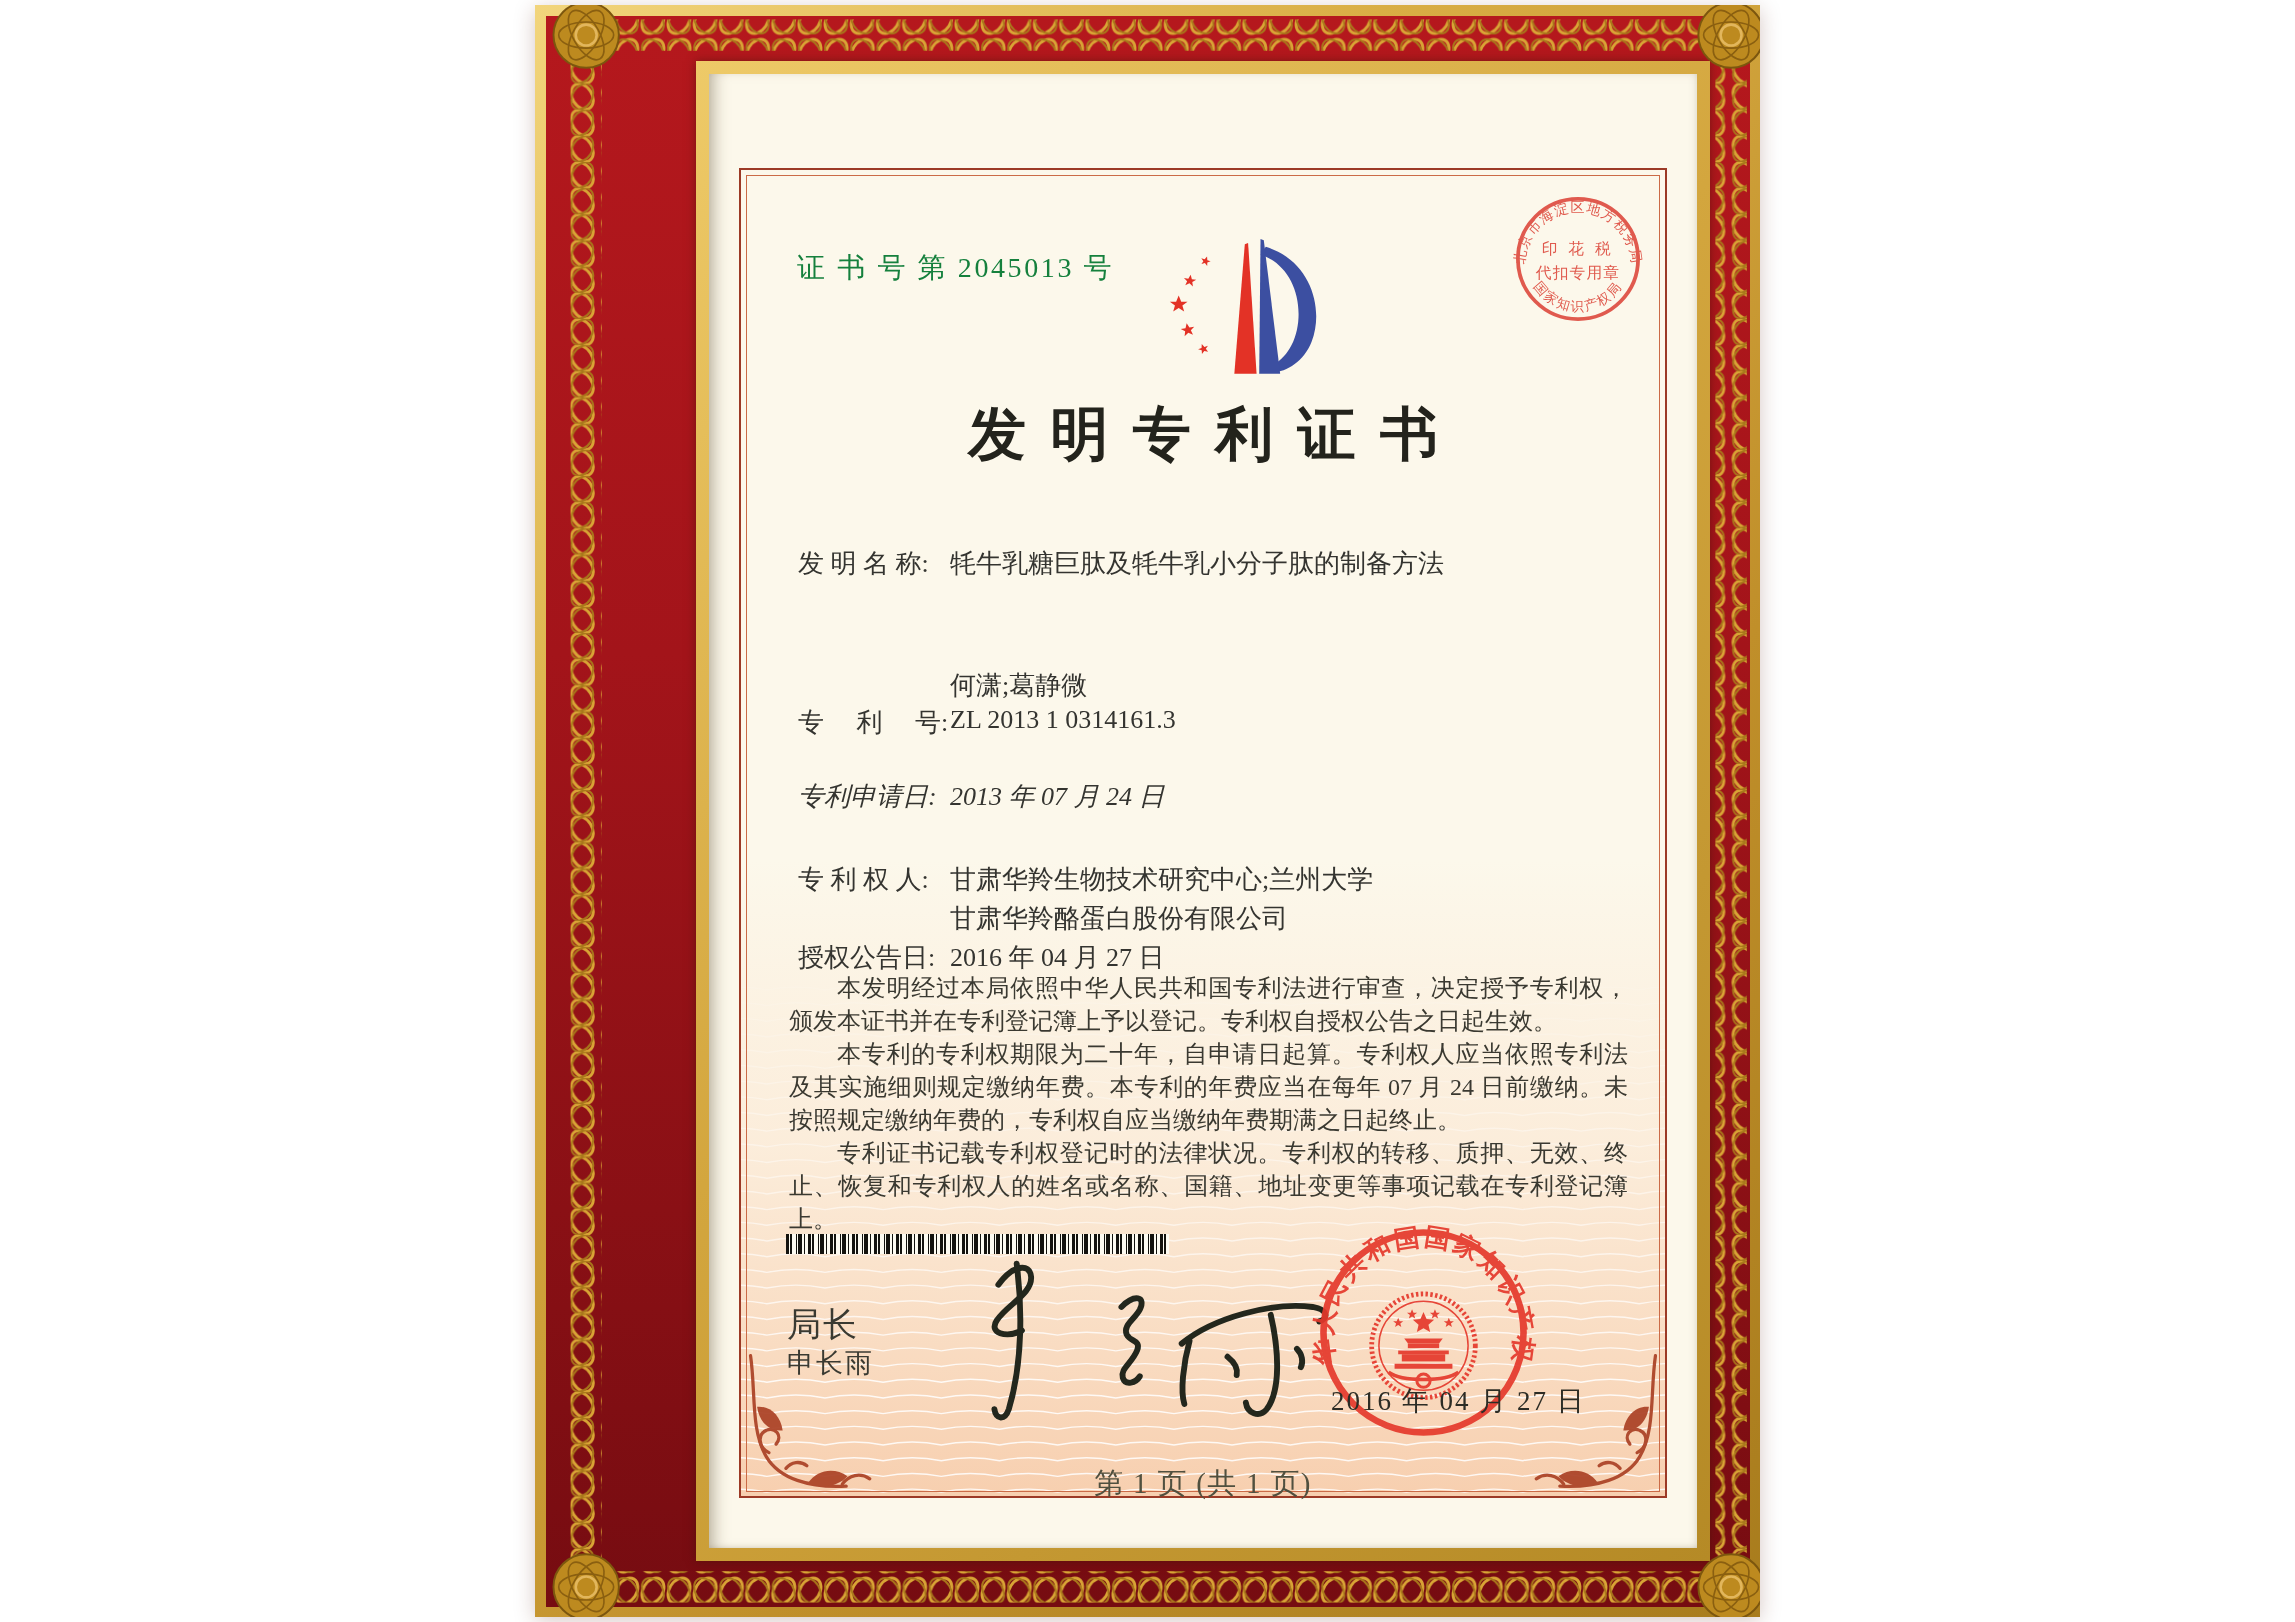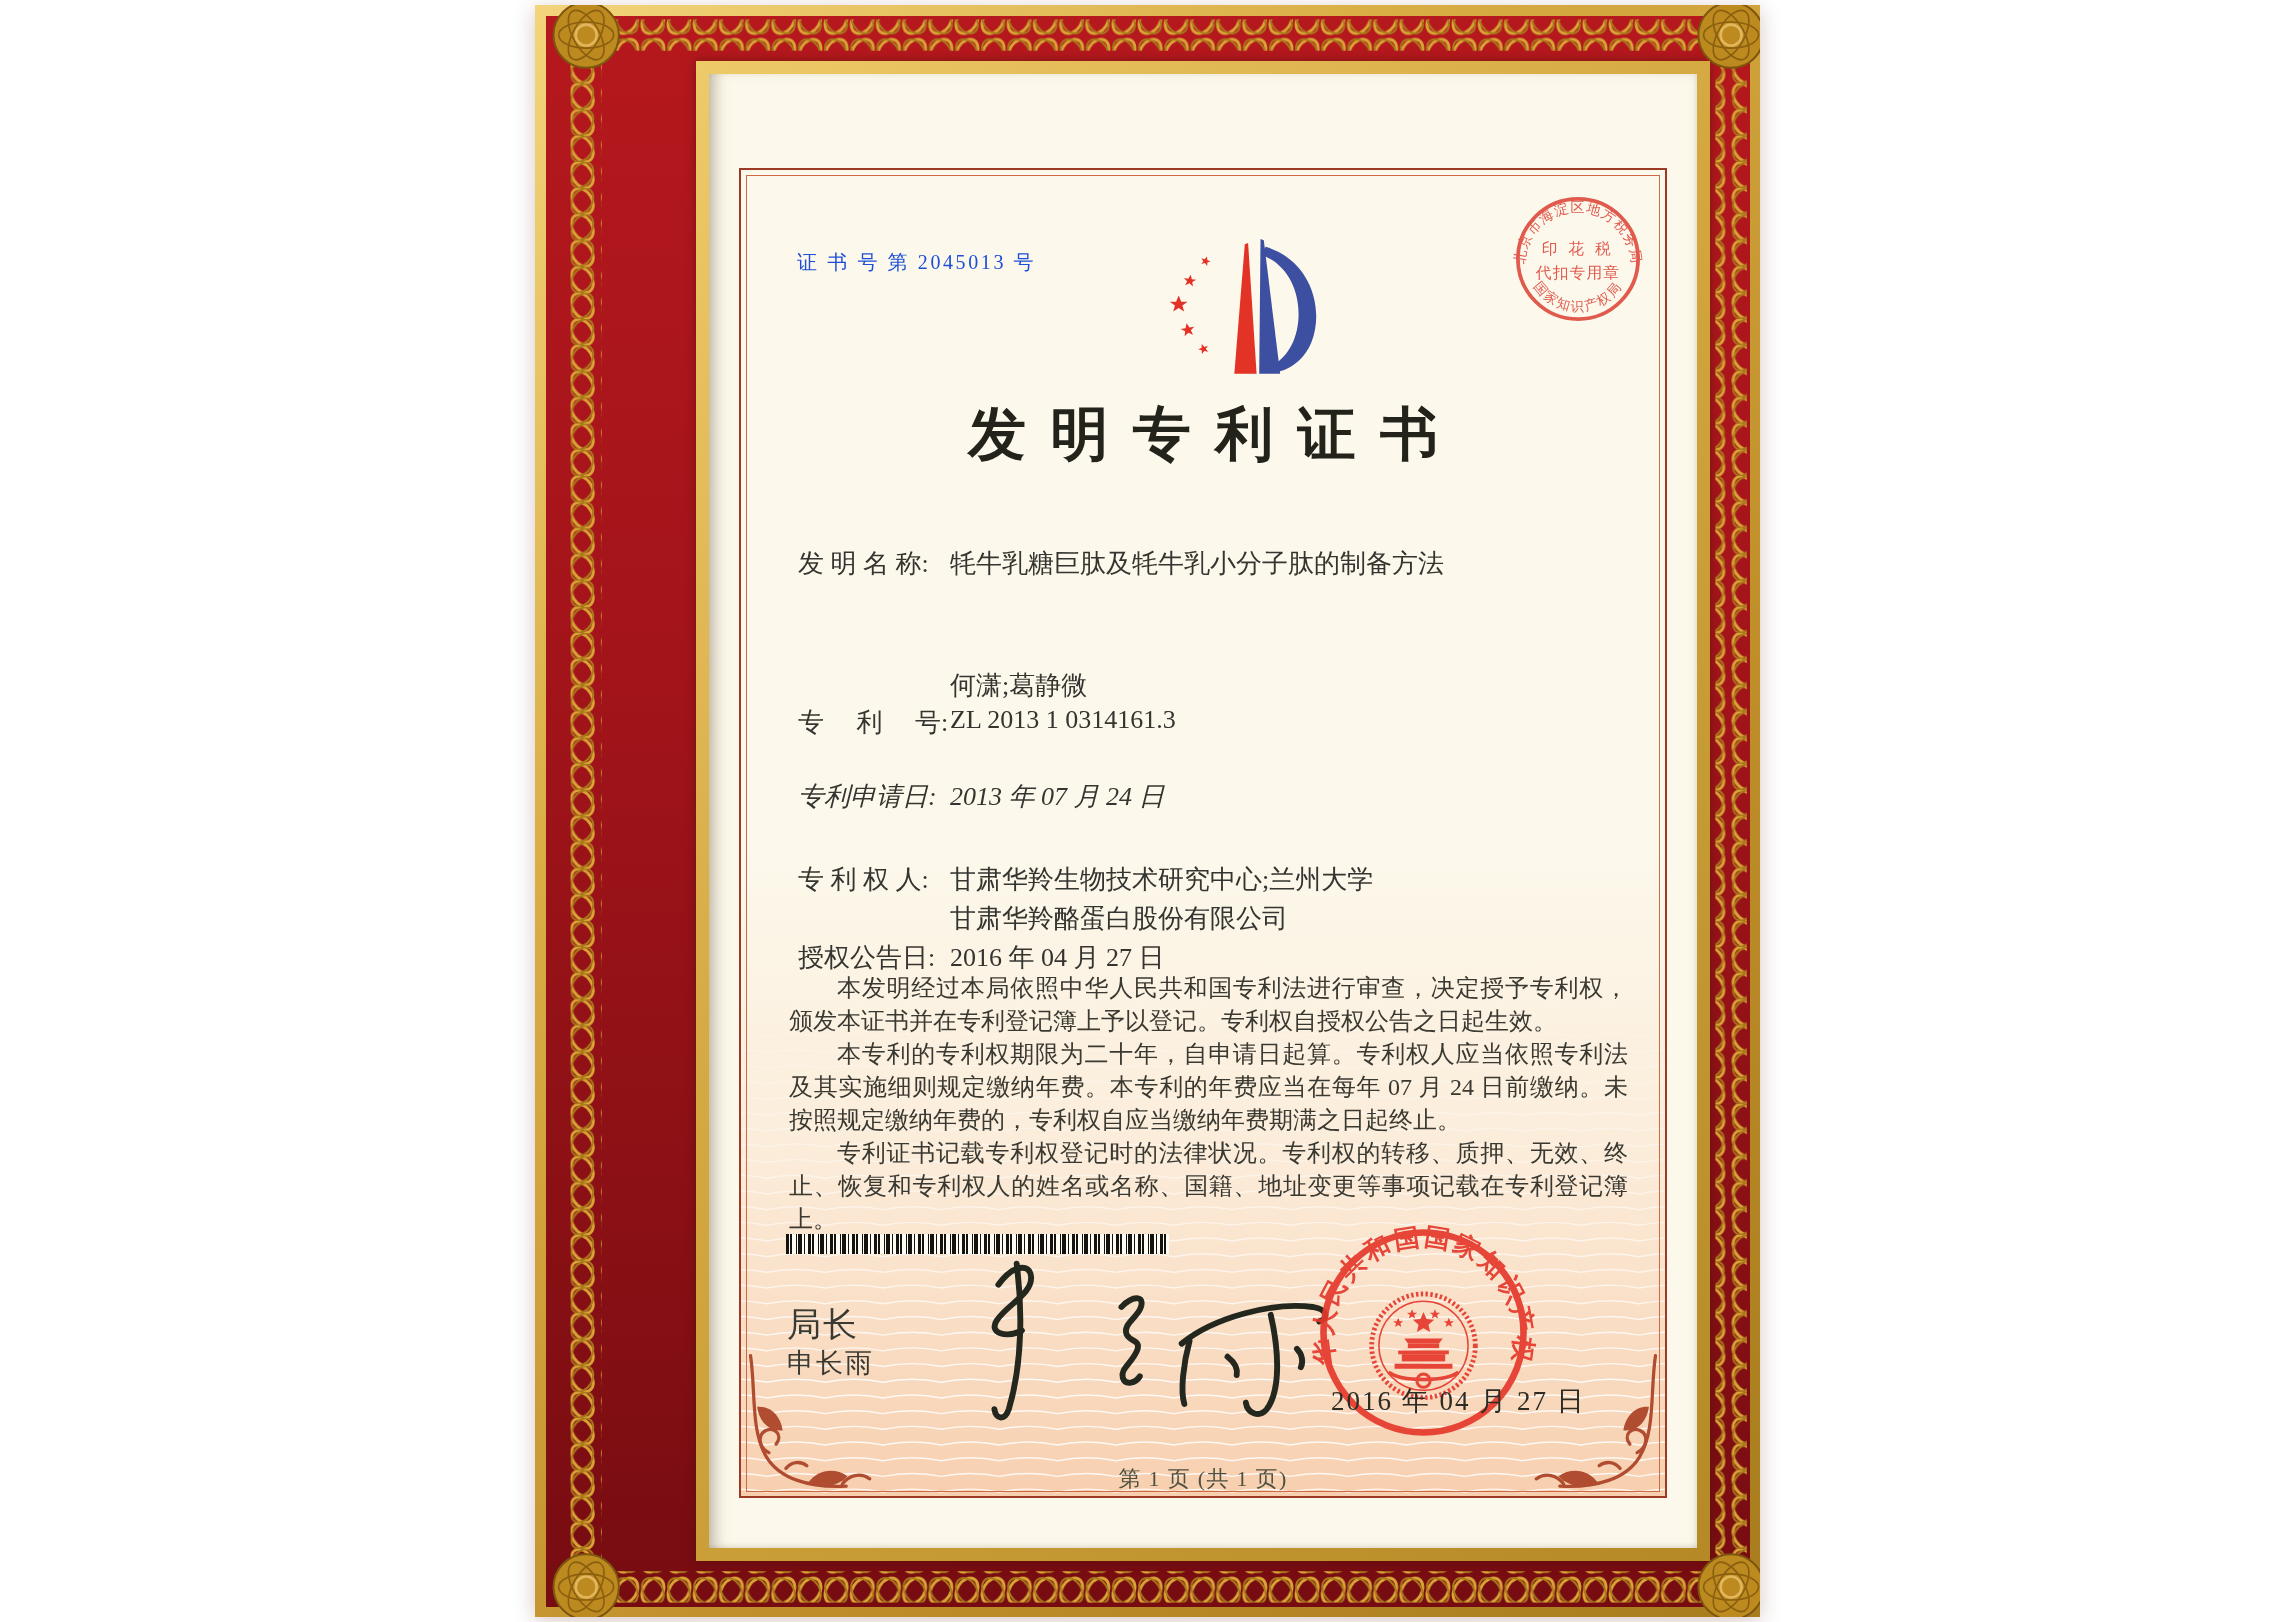--- a/index.html
+++ b/index.html
@@ -24,21 +24,21 @@
   .inner-line { position:absolute; inset:4.6px; border:1.3px solid #cb6b47; pointer-events:none; }
   .box-bg { position:absolute; inset:0; overflow:hidden;
             background:linear-gradient(180deg, rgba(252,248,235,0) 0%, rgba(252,248,235,0) 52%, rgba(251,227,204,.55) 74%, rgba(247,205,172,.95) 100%); }
   .waves-svg { position:absolute; left:0; bottom:0; width:100%; height:510px; }
 
   .flourish { position:absolute; bottom:2.6px; width:131px; height:141px; opacity:.95; }
   .flourish.fl-left { left:2.6px; }
   .flourish.fl-right { right:2.6px; transform:scaleX(-1); }
 
   
-  .cert-no { position:absolute; left:88px; top:175px; font-size:20px; letter-spacing:2.6px; color:#1d4ed8; }
+  .cert-no { position:absolute; left:88px; top:175px; font-size:28px; letter-spacing:2.6px; color:#15803d; }
   .logo-svg { position:absolute; left:452px; top:161px; width:165px; height:152px; }
   .tax-stamp { position:absolute; left:799px; top:115px; width:140px; height:140px; opacity:.9; }
 
   .doc-title { position:absolute; left:0; right:0; top:322px; text-align:center; font-size:58px; font-weight:700; color:#23231c; letter-spacing:.42em; text-indent:.42em; }
 
   .fields { position:absolute; left:89px; top:0; right:33px; height:916px; }
   .field-row { position:absolute; left:0; right:0; height:34px; font-size:26px; color:#343430; }
   .f-label { position:absolute; left:0; top:0; white-space:pre; }
   .f-value { position:absolute; left:152px; top:0; white-space:pre; }
 
@@ -48,21 +48,21 @@
   .barcode { position:absolute; left:77px; top:1160px; width:383px; height:20px;
              background:repeating-linear-gradient(90deg,#14130f 0 2.6px,#fdfbf2 2.6px 3.9px,#14130f 3.9px 5.9px,#fdfbf2 5.9px 9.8px,#14130f 9.8px 11px,#fdfbf2 11px 12.4px,#14130f 12.4px 16.4px,#fdfbf2 16.4px 17.7px,#14130f 17.7px 19px,#fdfbf2 19px 22px); }
 
   .director-label { position:absolute; left:78px; top:1228px; font-size:34px; color:#3a3a32; letter-spacing:2px; }
   .director-name  { position:absolute; left:78px; top:1271px; font-size:27px; color:#3a3a32; letter-spacing:2px; }
   .signature-svg  { position:absolute; left:216px; top:1170px; width:406px; height:177px; }
 
   .grant-seal { position:absolute; left:600px; top:1144px; width:229px; height:229px; opacity:.92; }
   .seal-date { position:absolute; left:622px; top:1309px; font-size:27px; color:#2c2c25; letter-spacing:2px; white-space:pre; }
 
-  .page-footer { position:absolute; left:0; right:0; top:1390px; text-align:center; font-size:22px; color:#50503f; letter-spacing:1.3px; }
+  .page-footer { position:absolute; left:0; right:0; top:1390px; text-align:center; font-size:29px; color:#50503f; letter-spacing:1.3px; }
 </style>
 </head>
 <body>
 
 <div class="page">
   <div class="certificate">
     <div class="gold-outer"></div>
     <div class="red-band"></div>
     <div class="gold-inner"></div>
 

